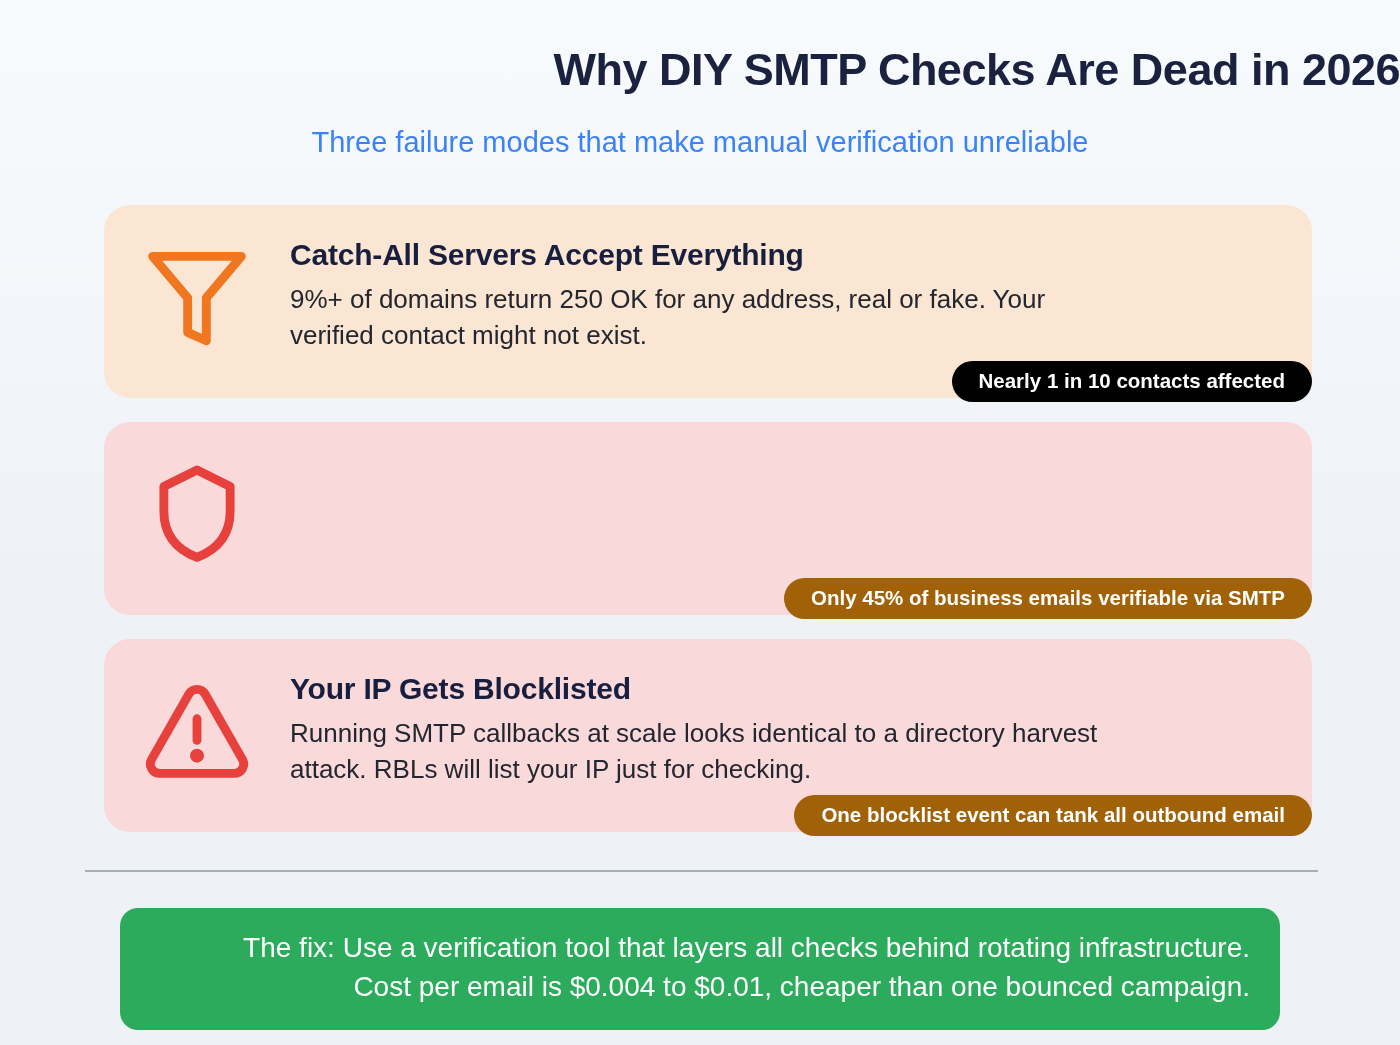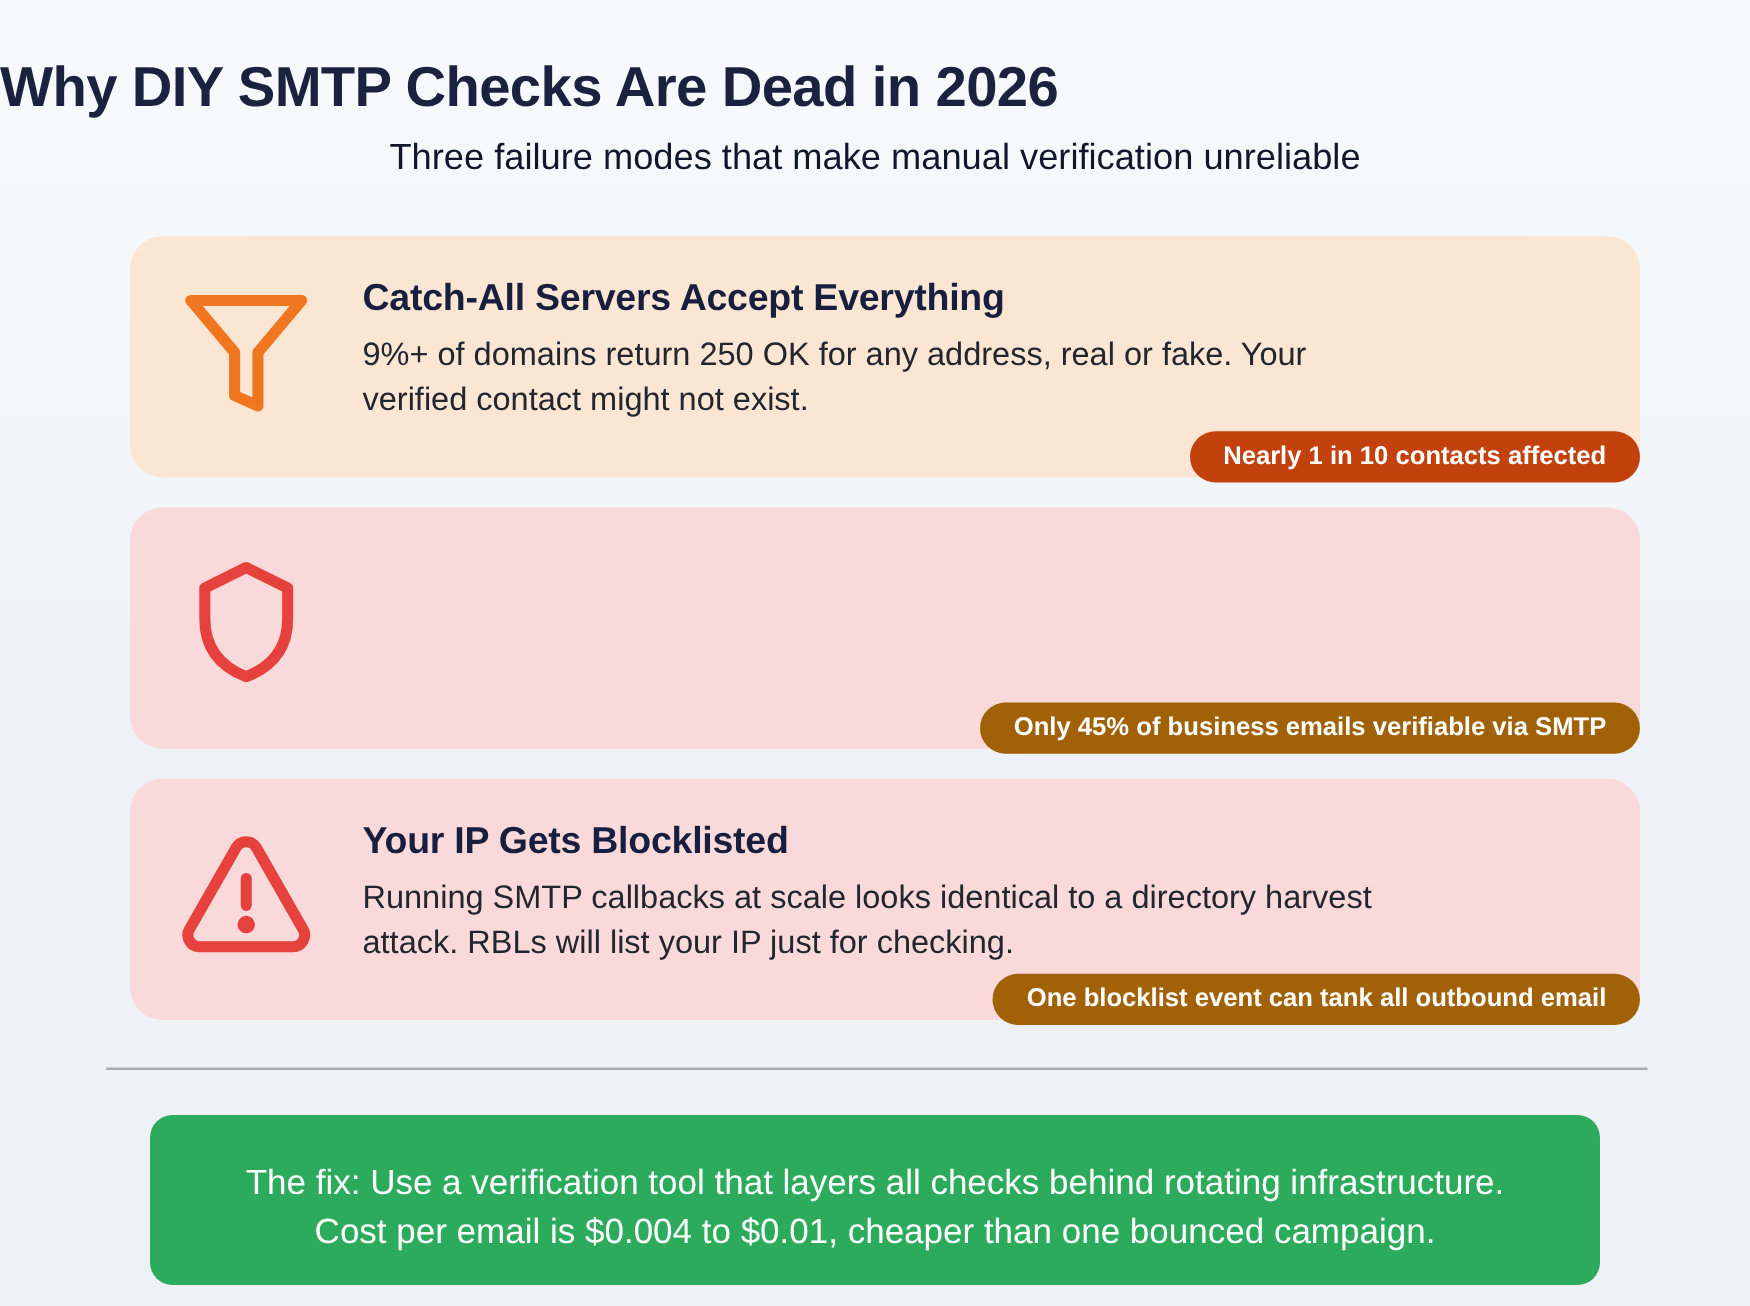--- a/index.html
+++ b/index.html
@@ -13,32 +13,32 @@
   }
 
   .page {
     width: 1400px;
     height: 1045px;
     padding-top: 44px;
   }
 
   
   .title {
-    text-align: left;
+    text-align: right;
     font-size: 45px;
     font-weight: 800;
     color: #1a2240;
     letter-spacing: -0.5px;
   }
   .subtitle {
     text-align: center;
     font-size: 29px;
     font-weight: 400;
-    color: #0f172a;
-    margin-top: 14px;
+    color: #3b82f6;
+    margin-top: 30px;
   }
 
   
   .cards {
     margin: 46px 88px 0 104px;
   }
 
   .card {
     position: relative;
     border-radius: 26px;
@@ -91,36 +91,36 @@
     position: absolute;
     right: 0;
     bottom: -4px;
     padding: 8px 27px 9px 27px;
     border-radius: 999px;
     font-size: 20.5px;
     font-weight: 700;
     color: #ffffff;
     white-space: nowrap;
   }
-  .card--orange .card-badge { background: #c2410c; }
+  .card--orange .card-badge { background: #000000; }
   .card--red .card-badge { background: #a16207; }
 
   
   .divider {
     border: none;
     border-top: 2px solid #a8aeb6;
     margin: 38px 82px 0 85px;
   }
 
   .footer-banner {
     margin: 36px 120px 0 120px;
     background: #2bab5b;
     border-radius: 18px;
-    padding: 35px 30px 24px 30px;
-    text-align: center;
+    padding: 21px 30px 24px 30px;
+    text-align: right;
   }
   .footer-line {
     color: #ffffff;
     font-size: 28px;
     line-height: 1.38;
     font-weight: 400;
   }
 </style>
 </head>
 <body>

